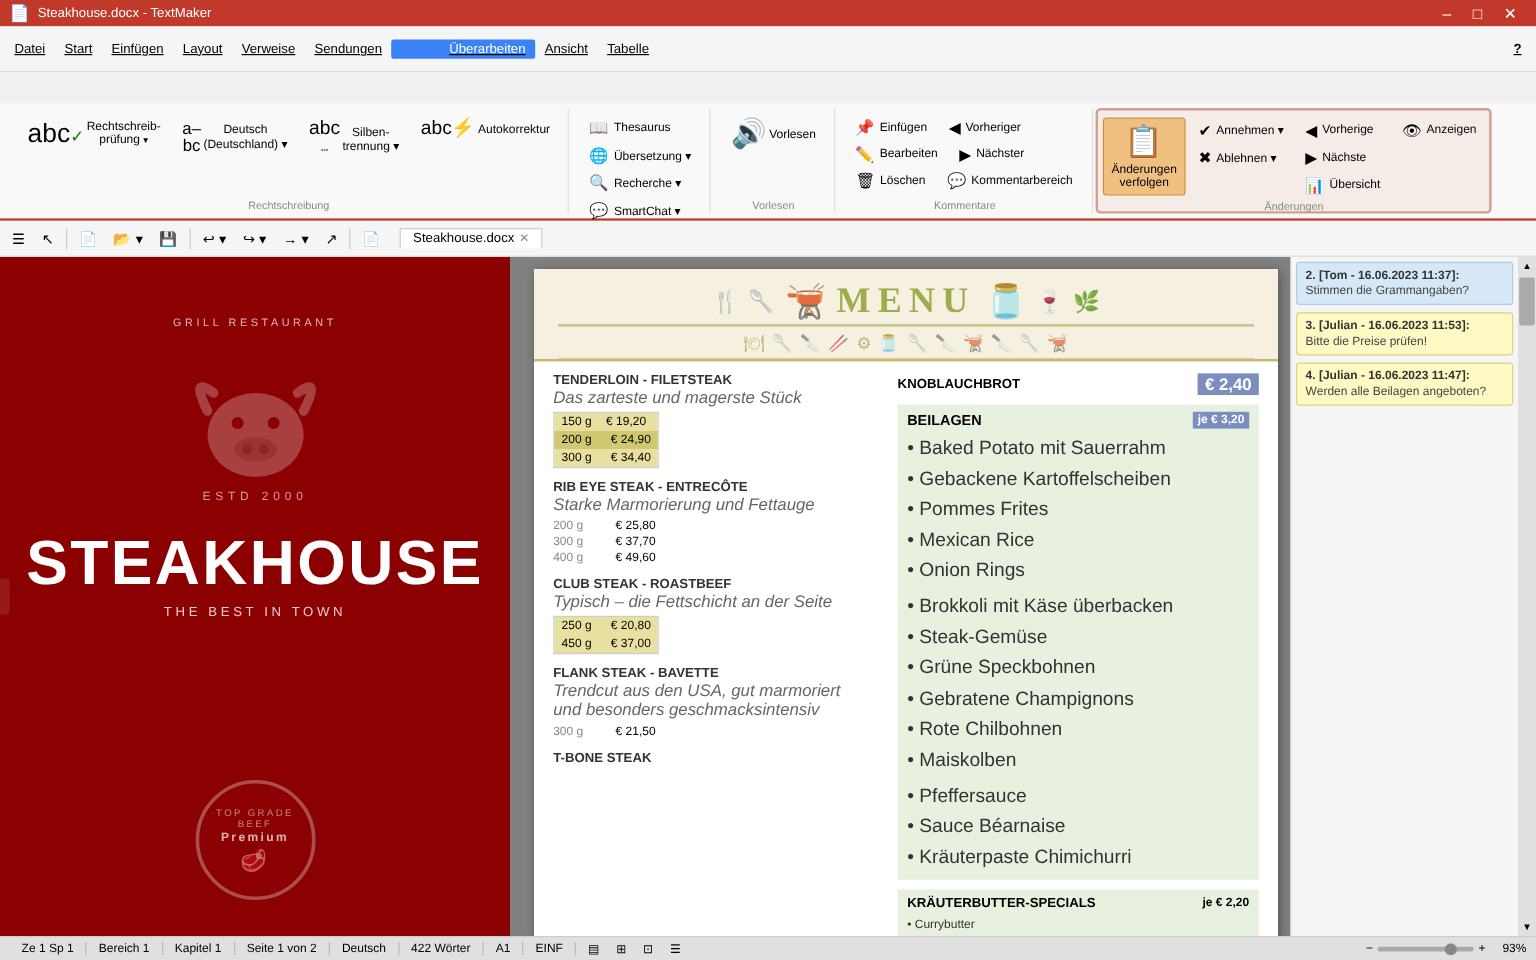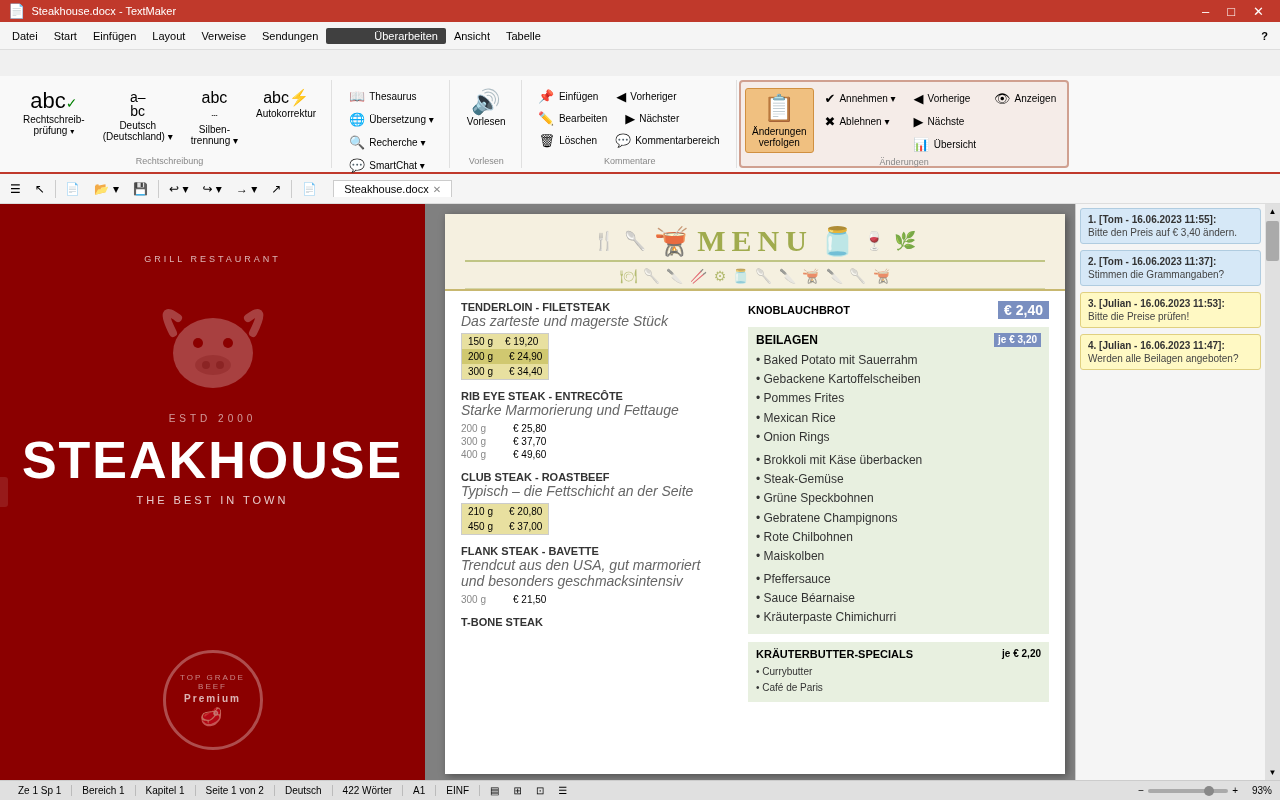--- a/index.html
+++ b/index.html
@@ -5,32 +5,32 @@
     * { box-sizing: border-box; margin: 0; padding: 0; }
     body { font-family: 'Segoe UI', Arial, sans-serif; font-size: 11px; background: #f0f0f0; overflow: hidden; width: 1280px; height: 800px; display: flex; flex-direction: column; }
 
     
     #title-bar { background: #c0392b; color: white; height: 22px; display: flex; align-items: center; justify-content: space-between; padding: 0 8px; font-size: 11px; }
     #title-bar-left { display: flex; align-items: center; gap: 6px; }
     #title-bar-right { display: flex; gap: 2px; }
     .title-btn { color: white; background: none; border: none; cursor: pointer; padding: 2px 8px; font-size: 13px; }
 
     
-    #menu-bar { background: #f5f5f5; height: 28px; display: flex; align-items: center; padding: 0 4px; border-bottom: 1px solid #ddd; font-size: 11px; }
+    #menu-bar { background: #f5f5f5; height: 38px; display: flex; align-items: center; padding: 0 4px; border-bottom: 1px solid #ddd; font-size: 11px; text-decoration: underline; }
     .menu-item { padding: 2px 8px; cursor: pointer; border-radius: 2px; }
-    .menu-item:hover, .menu-item.active { background: #404040; color: white; padding-left: 48px; }
+    .menu-item:hover, .menu-item.active { background: #3b82f6; color: white; padding-left: 48px; }
 
     
     #ribbon { background: #f9f9f9; border-bottom: 2px solid #c0392b; }
     #ribbon-tabs { display: flex; background: #f0f0f0; height: 26px; align-items: flex-end; padding: 0 4px; }
     #ribbon-content { display: flex; padding: 4px 8px; gap: 2px; height: 96px; }
     .ribbon-group { display: flex; flex-direction: column; border-right: 1px solid #e0e0e0; padding: 2px 8px; }
     .ribbon-group-label { font-size: 9px; color: #888; text-align: center; margin-top: auto; padding-top: 2px; }
     .ribbon-group-content { display: flex; gap: 4px; flex: 1; align-items: flex-start; padding-top: 4px; }
-    .ribbon-btn { display: flex; flex-direction: column; align-items: center; justify-content: center; padding: 3px 6px; cursor: pointer; border: 1px solid transparent; border-radius: 3px; min-width: 44px; font-size: 10px; text-align: center; gap: 2px; }
+    .ribbon-btn { display: flex; flex-direction: row; align-items: center; justify-content: center; padding: 3px 6px; cursor: pointer; border: 1px solid transparent; border-radius: 3px; min-width: 44px; font-size: 10px; text-align: center; gap: 2px; }
     .ribbon-btn .icon { font-size: 20px; line-height: 1; }
     .ribbon-btn-small { display: flex; align-items: center; gap: 4px; padding: 2px 6px; cursor: pointer; border: 1px solid transparent; border-radius: 2px; font-size: 10px; white-space: nowrap; }
     .ribbon-btn-small .icon-sm { font-size: 13px; }
 
     
     #toolbar { background: #f5f5f5; height: 30px; display: flex; align-items: center; padding: 0 4px; border-bottom: 1px solid #ddd; gap: 2px; }
     .tool-btn { padding: 2px 5px; cursor: pointer; border: 1px solid transparent; border-radius: 2px; font-size: 12px; }
     .tool-sep { width: 1px; height: 18px; background: #ccc; margin: 0 2px; }
     .doc-tab { display: flex; align-items: center; gap: 4px; background: white; border: 1px solid #ccc; border-bottom: none; padding: 2px 10px; font-size: 11px; cursor: pointer; margin-left: 8px; }
     .doc-tab .close-x { font-size: 10px; color: #888; }
@@ -283,21 +283,21 @@
 
             <circle cx="45" cy="60" r="5" fill="#8b0000"></circle>
             <circle cx="75" cy="60" r="5" fill="#8b0000"></circle>
 
             <ellipse cx="60" cy="82" rx="18" ry="10" fill="rgba(0,0,0,0.2)"></ellipse>
             <circle cx="53" cy="82" r="4" fill="rgba(0,0,0,0.3)"></circle>
             <circle cx="67" cy="82" r="4" fill="rgba(0,0,0,0.3)"></circle>
           </svg>
         </div>
 
-        <div style="position:absolute; bottom:20px; left:50%; transform:translateX(-50%); font-size:10px; letter-spacing:4px; color:rgba(255,255,255,0.6); white-space:nowrap;">ESTD    2000</div>
+        <div style="position:absolute; bottom:34px; left:50%; transform:translateX(-50%); font-size:10px; letter-spacing:4px; color:rgba(255,255,255,0.6); white-space:nowrap;">ESTD    2000</div>
       </div>
 
       <div class="steakhouse-title" style="margin-top:-10px;">STEAKHOUSE</div>
       <div class="tagline">THE BEST IN TOWN</div>
 
       <div style="margin-top:auto; padding-bottom:10px; display:flex; flex-direction:column; align-items:center;">
         <div style="width:100px; height:100px; border: 3px solid rgba(255,255,255,0.3); border-radius:50%; display:flex; flex-direction:column; align-items:center; justify-content:center; font-size:8px; color:rgba(255,255,255,0.5); text-align:center; letter-spacing:2px;">
           <span>TOP GRADE BEEF</span>
           <span style="font-size:10px; font-weight:bold; margin:2px 0; color:rgba(255,255,255,0.7);">Premium</span>
           <span style="font-size:18px;">🥩</span>
@@ -383,21 +383,21 @@
                   <span>€ 49,60</span>
                 </div>
               </div>
             </div>
 
             <div style="margin-bottom:10px;">
               <div class="dish-name">CLUB STEAK - Roastbeef</div>
               <div class="dish-desc">Typisch – die Fettschicht an der Seite</div>
               <div style="display:inline-block; border:1px solid #ccc;">
                 <div style="display:flex; gap:16px; padding:2px 6px; font-size:10px; background:#e8e0a0;">
-                  <span>210 g</span>
+                  <span>250 g</span>
                   <span>€ 20,80</span>
                 </div>
                 <div style="display:flex; gap:16px; padding:2px 6px; font-size:10px; background:#e8e0a0;">
                   <span>450 g</span>
                   <span>€ 37,00</span>
                 </div>
               </div>
             </div>
 
             <div style="margin-bottom:10px;">
@@ -420,21 +420,21 @@
             <div style="display:flex; justify-content:space-between; margin-bottom:8px; align-items:center;">
               <span style="font-size:11px; font-weight:bold; text-transform:uppercase;">KNOBLAUCHBROT</span>
               <span style="background:#7a8fc0; color:white; padding:1px 6px; font-size:14px; font-weight:bold;">€ 2,40</span>
             </div>
 
             <div style="background:#e8f0e0; padding:6px 8px; margin-bottom:8px;">
               <div style="display:flex; justify-content:space-between; margin-bottom:4px;">
                 <span style="font-size:12px; font-weight:bold; text-transform:uppercase;">BEILAGEN</span>
                 <span style="font-size:10px; font-weight:bold; background:#7a8fc0; color:white; padding:1px 4px;">je € 3,20</span>
               </div>
-              <div style="font-size:12px; color:#333; line-height:1.6;">
+              <div style="font-size:16px; color:#333; line-height:1.6;">
                 <div>• Baked Potato mit Sauerrahm</div>
                 <div>• Gebackene Kartoffelscheiben</div>
                 <div>• Pommes Frites</div>
                 <div>• Mexican Rice</div>
                 <div>• Onion Rings</div>
                 <div style="margin-top:4px;">• Brokkoli mit Käse überbacken</div>
                 <div>• Steak-Gemüse</div>
                 <div>• Grüne Speckbohnen</div>
                 <div>• Gebratene Champignons</div>
                 <div>• Rote Chilbohnen</div>
@@ -456,24 +456,20 @@
               </div>
             </div>
 
           </div>
         </div>
       </div>
     </div>
 
     <div id="comments-panel">
       <div class="comment-box">
-        <div class="comment-header">1. [Tom - 16.06.2023 11:55]:</div>
-        <div class="comment-text">Bitte den Preis auf € 3,40 ändern.</div>
-      </div>
-      <div class="comment-box">
         <div class="comment-header">2. [Tom - 16.06.2023 11:37]:</div>
         <div class="comment-text">Stimmen die Grammangaben?</div>
       </div>
       <div class="comment-box yellow">
         <div class="comment-header">3. [Julian - 16.06.2023 11:53]:</div>
         <div class="comment-text">Bitte die Preise prüfen!</div>
       </div>
       <div class="comment-box yellow">
         <div class="comment-header">4. [Julian - 16.06.2023 11:47]:</div>
         <div class="comment-text">Werden alle Beilagen angeboten?</div>

